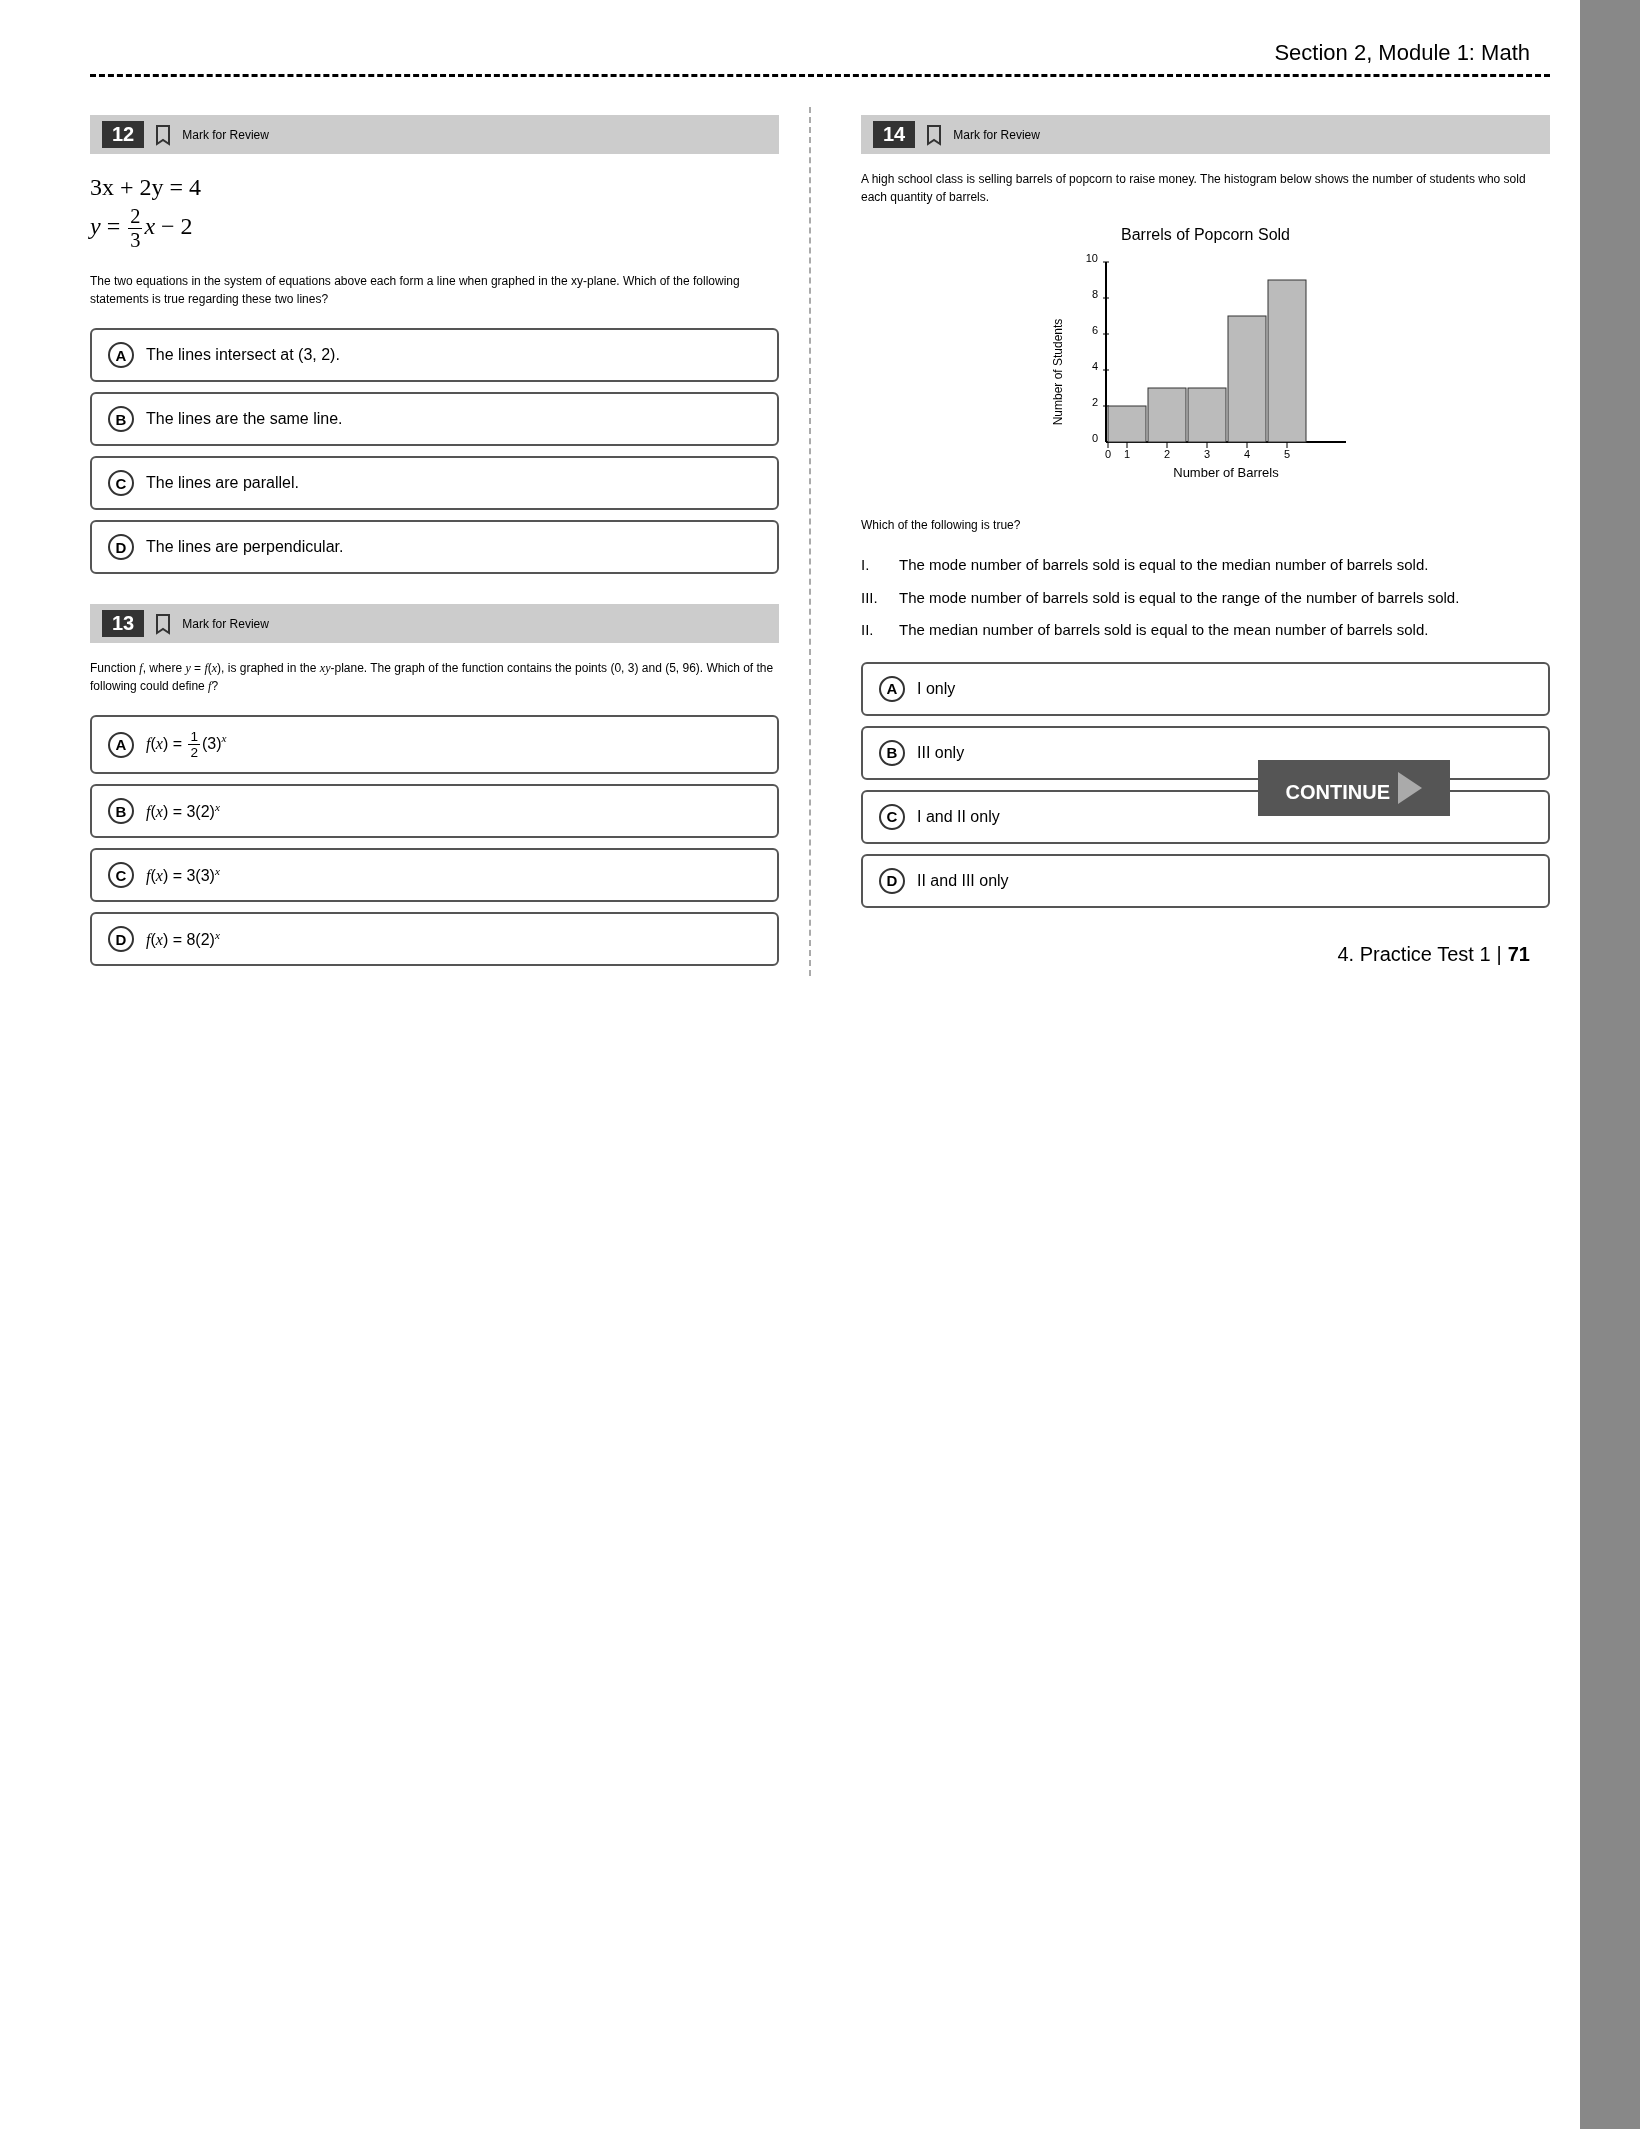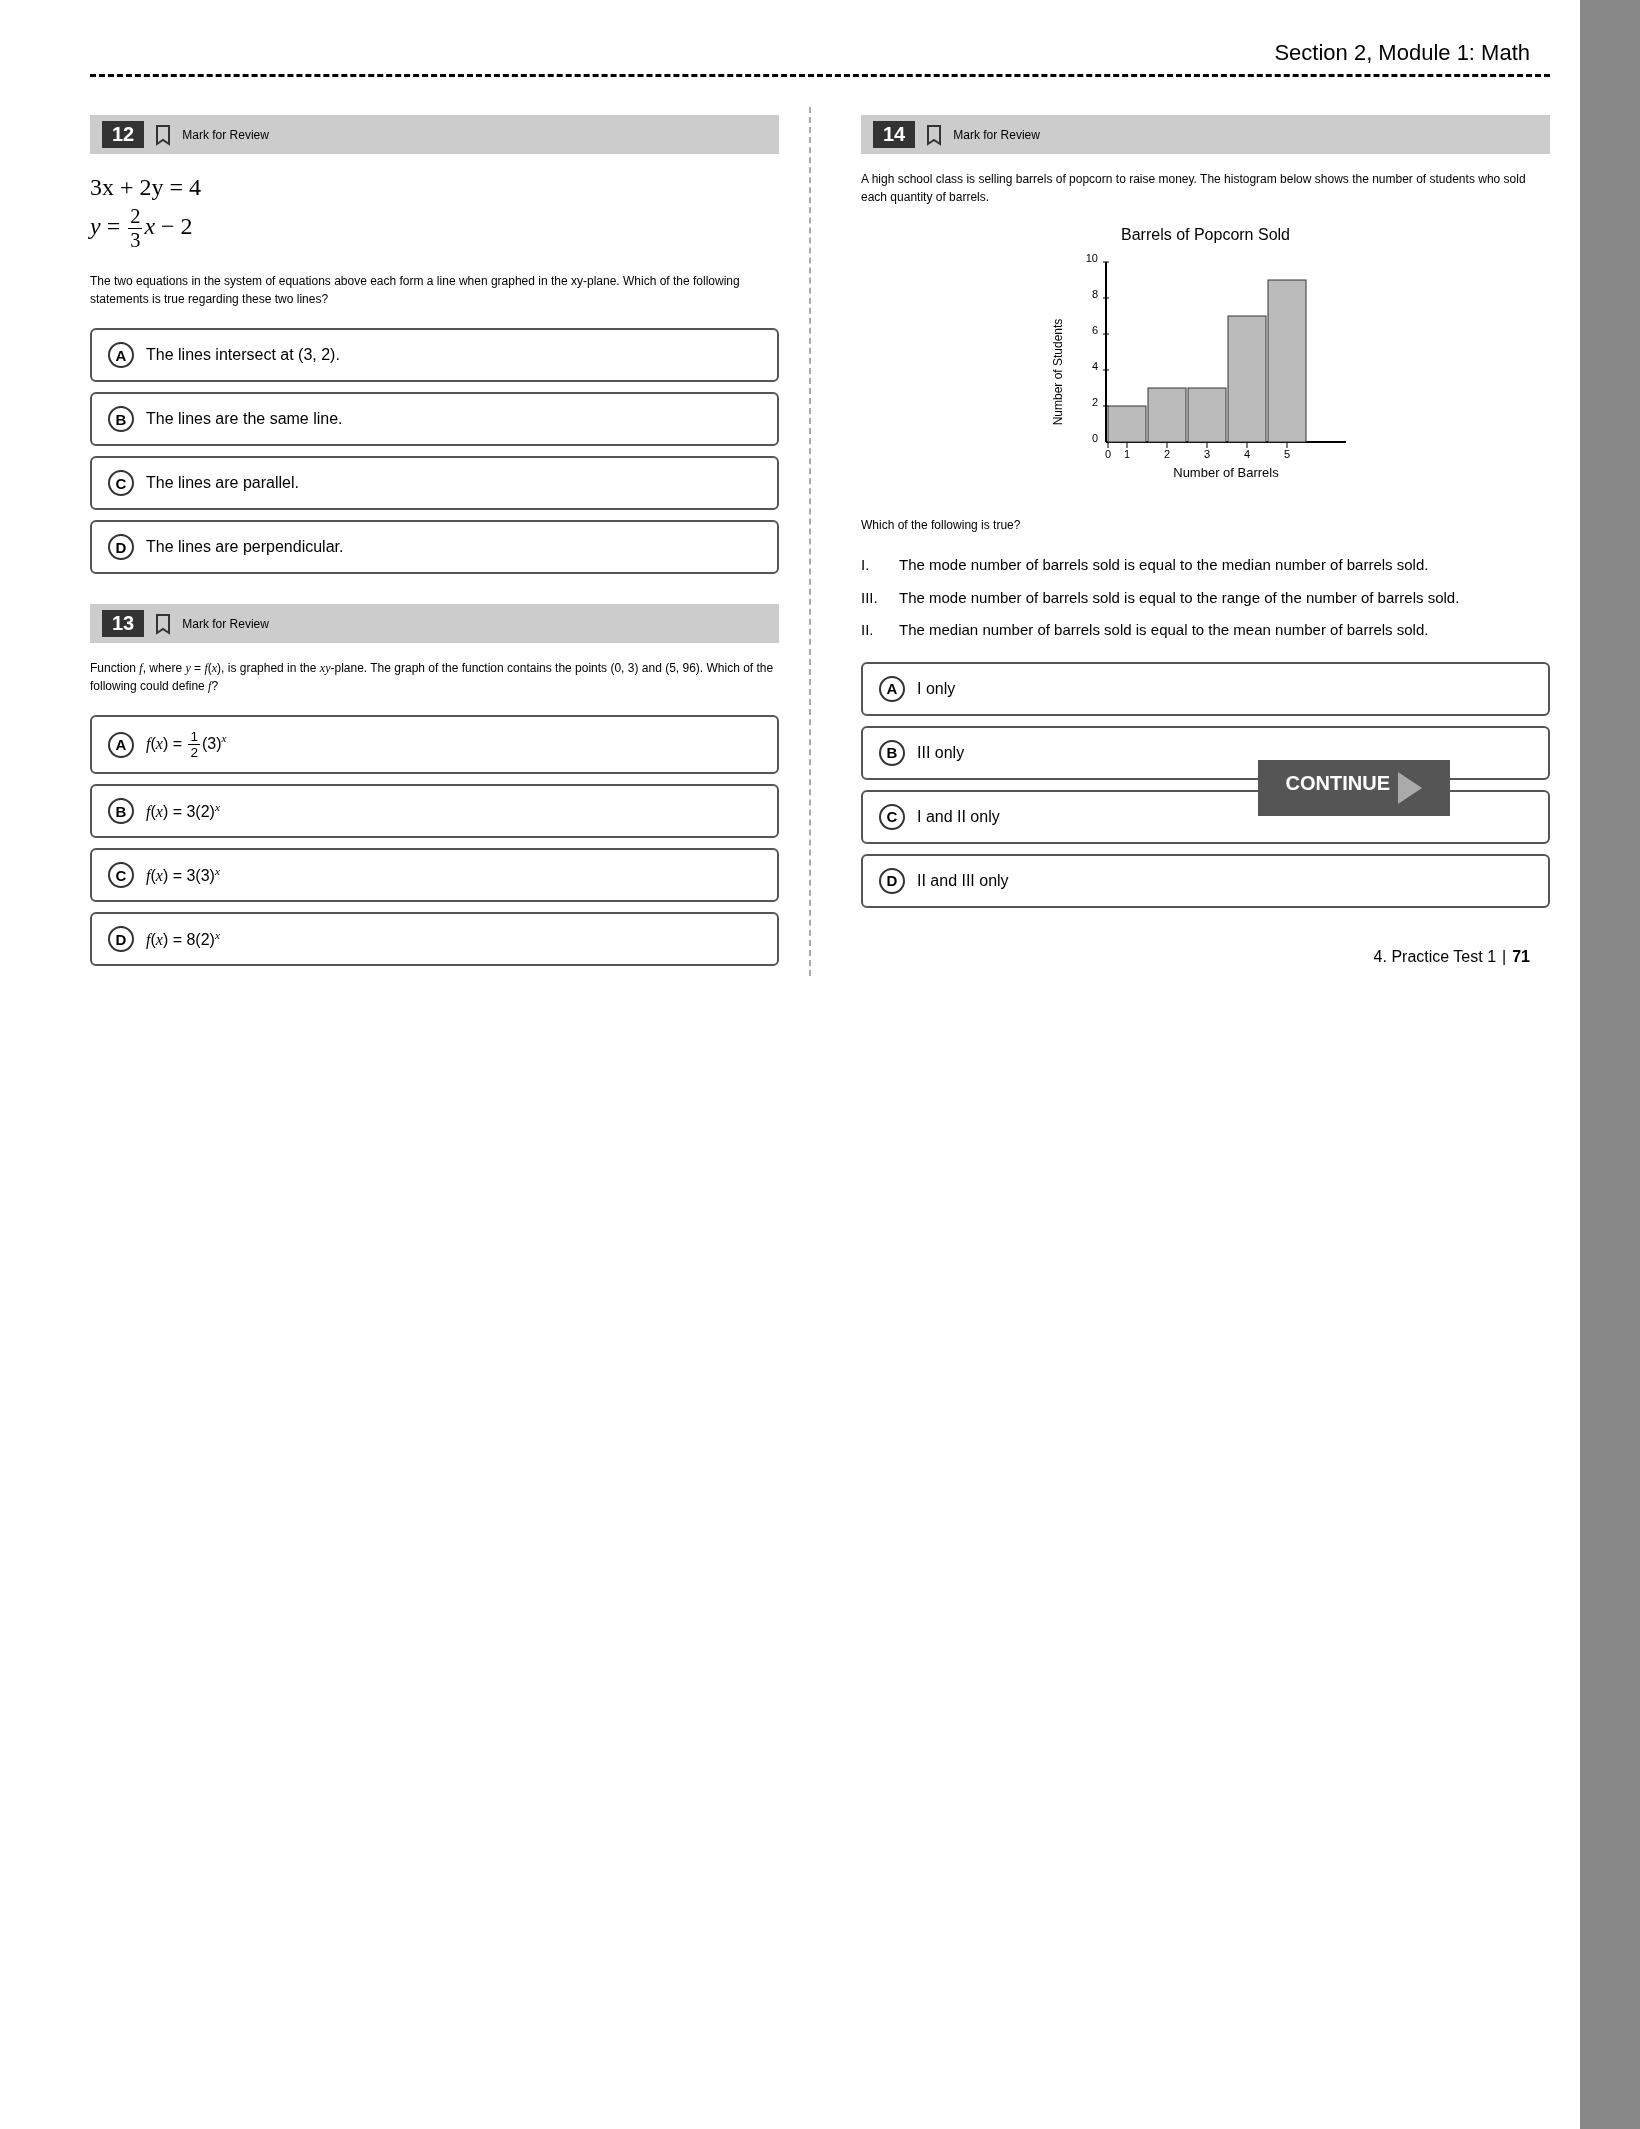--- a/index.html
+++ b/index.html
@@ -195,21 +195,21 @@
       position: absolute;
       bottom: 80px;
       right: 80px;
       background: #555;
       color: #fff;
       font-size: 20px;
       font-weight: bold;
       font-family: Arial, sans-serif;
       padding: 12px 28px;
       display: flex;
-      align-items: flex-start;
+      align-items: flex-end;
       gap: 8px;
       cursor: pointer;
     }
 
     sup { font-size: 0.7em; }
 
     .fraction {
       display: inline-flex;
       flex-direction: column;
       align-items: center;
@@ -424,19 +424,19 @@
     </div>
   </div>
 
   <div style="position: absolute; bottom: 120px; right: 80px; display: flex; align-items: center;">
     <div class="continue-btn">
       <span>CONTINUE</span>
       <div style="width:0;height:0;border-top:16px solid transparent;border-bottom:16px solid transparent;border-left:24px solid #aaa;"></div>
     </div>
   </div>
 
-  <div style="position: absolute; bottom: 50px; right: 80px; font-size: 16px; font-family: Arial, sans-serif; display: flex; align-items: flex-end; gap: 6px;">
+  <div style="position: absolute; bottom: 50px; right: 80px; font-size: 20px; font-family: Arial, sans-serif; display: flex; align-items: flex-end; gap: 6px;">
     <span>4. Practice Test 1</span>
     <span>|</span>
     <span style="font-weight:bold;">71</span>
   </div>
 
 </div>
 
 </body></html>

